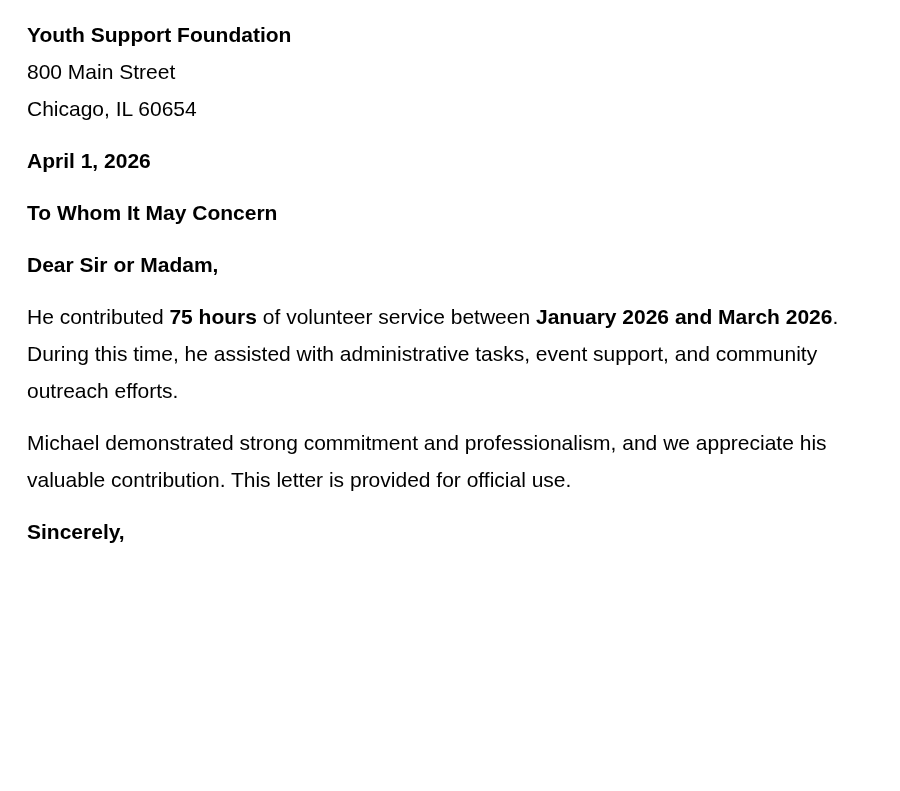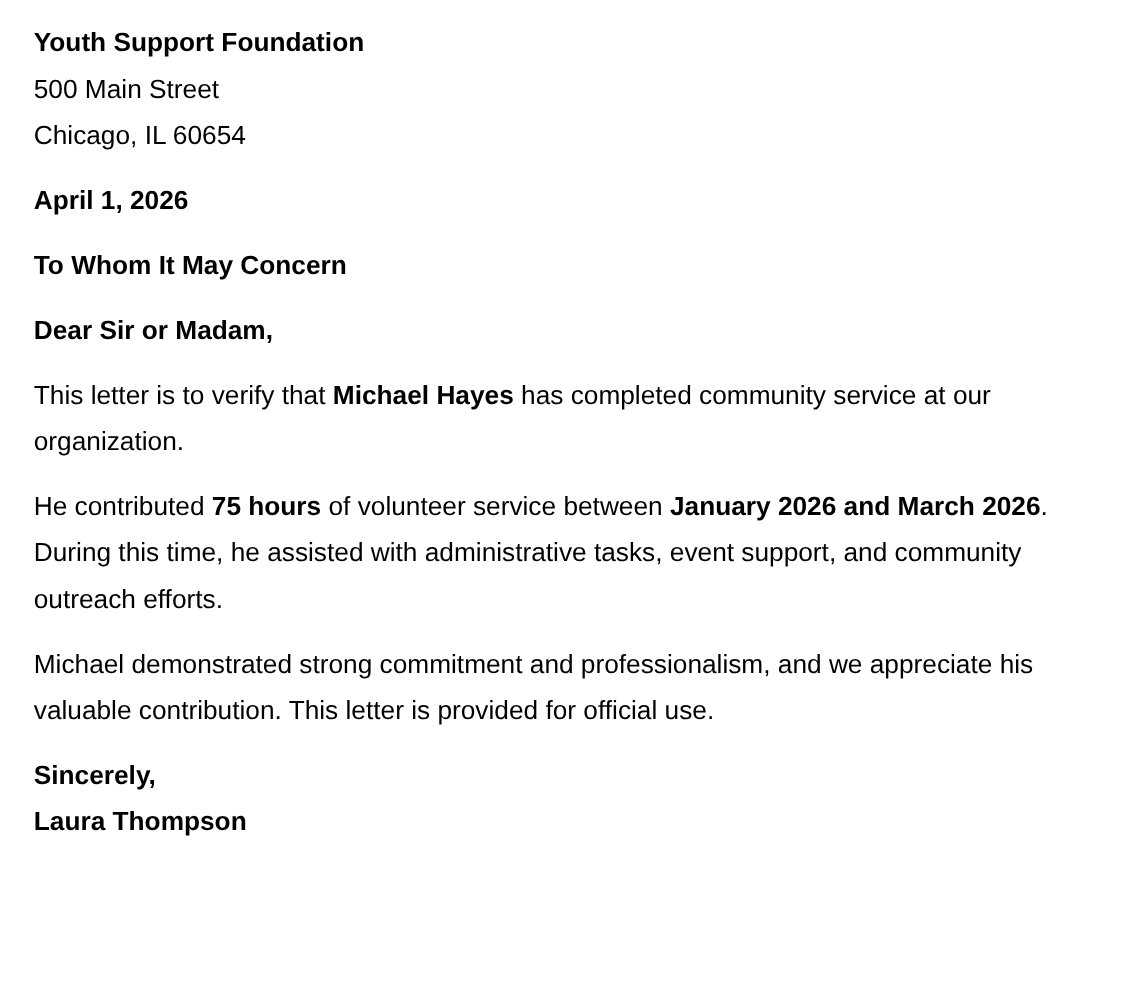--- a/index.html
+++ b/index.html
@@ -29,35 +29,33 @@
     display: block;
   }
 </style>
 </head>
 <body>
 
 <div class="page">
 
   <p class="para">
     <span class="line bold">Youth Support Foundation</span>
-    <span class="line">500 Main Street</span>
+    <span class="line">800 Main Street</span>
     <span class="line">Chicago, IL 60654</span>
   </p>
 
   <p class="para bold">April 1, 2026</p>
 
   <p class="para bold">To Whom It May Concern</p>
 
 
   <p class="para bold">Dear Sir or Madam,</p>
 
-  <p class="para"><span>This letter is to verify that </span><span class="bold">Michael Hayes</span><span> has completed community service at our organization.</span></p>
 
   <p class="para"><span>He contributed </span><span class="bold">75 hours</span><span> of volunteer service between </span><span class="bold">January 2026 and March 2026</span><span>. During this time, he assisted with administrative tasks, event support, and community outreach efforts.</span></p>
 
   <p class="para">Michael demonstrated strong commitment and professionalism, and we appreciate his valuable contribution. This letter is provided for official use.</p>
 
   <p class="para">
     <span class="line bold">Sincerely,</span>
-    <span class="line bold">Laura Thompson</span>
   </p>
 
 </div>
 
 </body></html>

